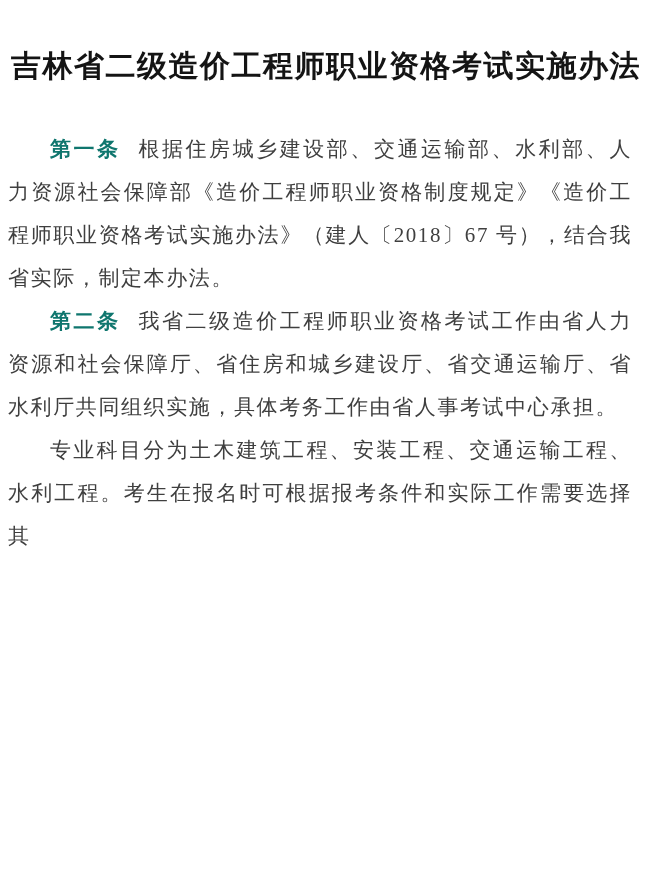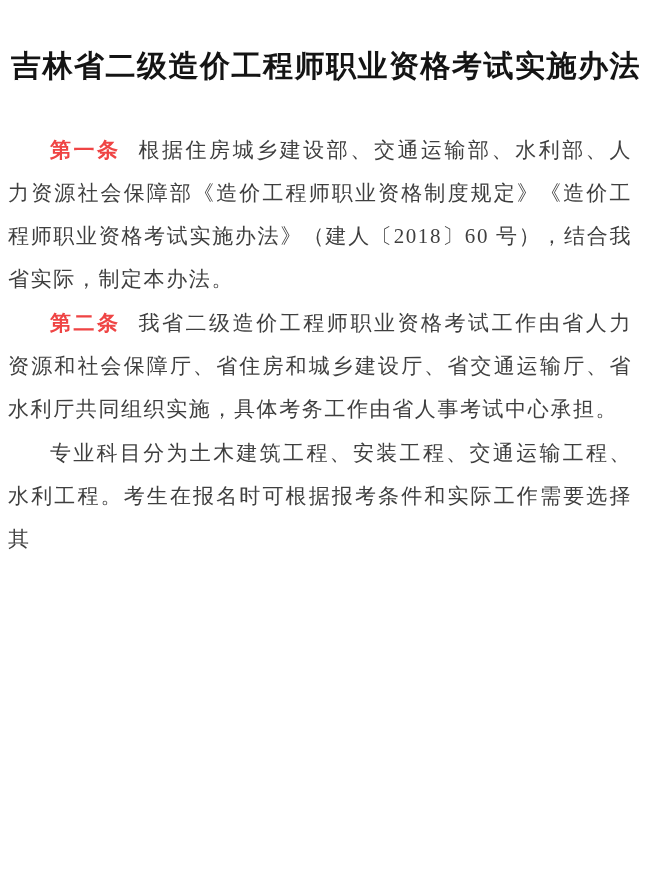--- a/index.html
+++ b/index.html
@@ -40,22 +40,22 @@
     text-align: justify;
     text-justify: inter-character;
     letter-spacing: 1.6px;
   }
   .body-text p {
     margin: 0;
     text-indent: 2em;
   }
   .para-lead {
     font-weight: bold;
-    color: #ef4444;
-    font-family: Liberation Sans, sans-serif;
+    color: #0f766e;
+    font-family: Liberation Serif, serif;
   }
   .para-lead:not(:empty) {
     margin-right: 0.85em;
   }
   .footer {
     position: absolute;
     right: 20px;
     bottom: 4px;
     font-size: 19px;
     line-height: 22px;
@@ -82,21 +82,21 @@
 </head>
 <body>
 
 <div class="page">
 
   <h1 class="doc-title">吉林省二级造价工程师职业资格考试实施办法</h1>
 
   <div class="body-text">
 
     <p>
-      <span class="para-lead">第一条</span><span>根据住房城乡建设部、交通运输部、水利部、人力资源社会保障部《造价工程师职业资格制度规定》《造价工程师职业资格考试实施办法》（建人〔2018〕60 号），结合我省实际，制定本办法。</span>
+      <span class="para-lead">第一条</span><span>根据住房城乡建设部、交通运输部、水利部、人力资源社会保障部《造价工程师职业资格制度规定》《造价工程师职业资格考试实施办法》（建人〔2018〕67 号），结合我省实际，制定本办法。</span>
     </p>
 
     <p>
       <span class="para-lead">第二条</span><span>我省二级造价工程师职业资格考试工作由省人力资源和社会保障厅、省住房和城乡建设厅、省交通运输厅、省水利厅共同组织实施，具体考务工作由省人事考试中心承担。</span>
     </p>
 
 
 
     <p>
       <span class="para-lead"></span><span>专业科目分为土木建筑工程、安装工程、交通运输工程、水利工程。考生在报名时可根据报考条件和实际工作需要选择其</span>

